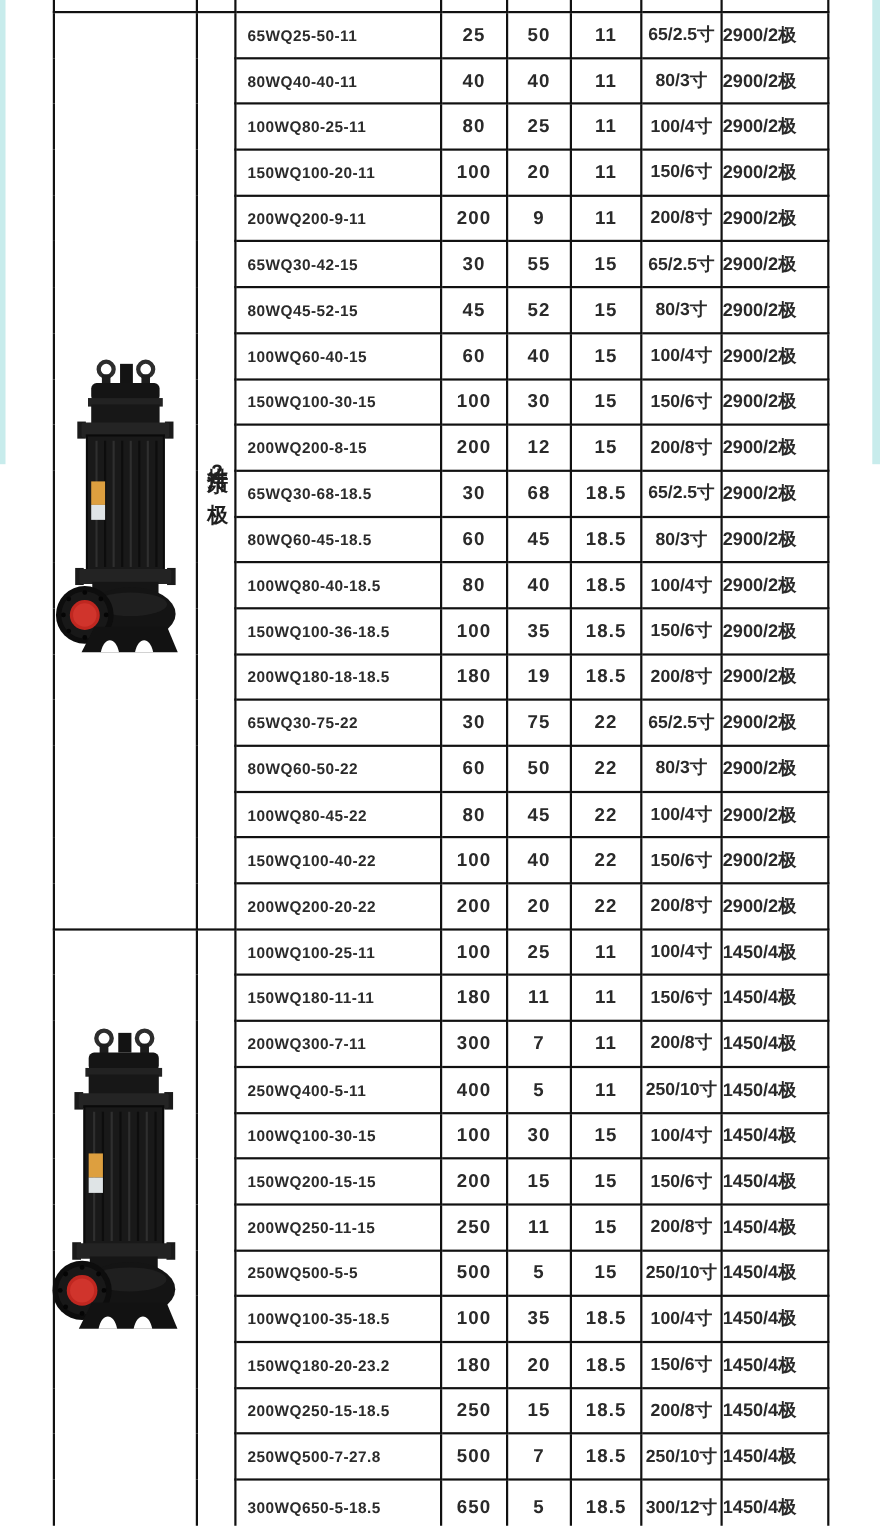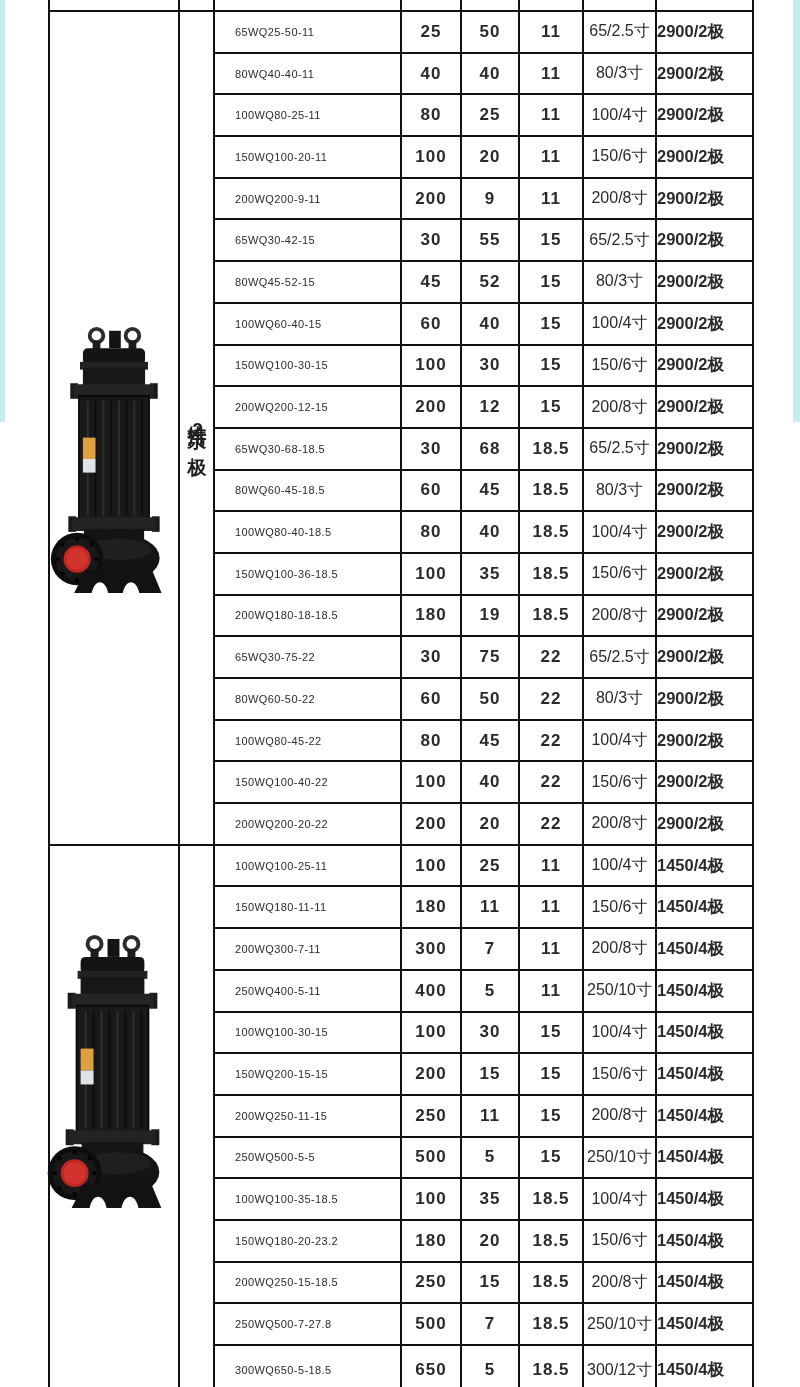--- a/index.html
+++ b/index.html
@@ -27,36 +27,36 @@
     vertical-align:middle;
     color:#2a2a2a;
     background:#ffffff;
   }
   tr.data-row{height:41.7px;}
   tr.cut-row{height:41.7px;}
   tr.tall-last{height:50px;}
 
   td.c-model{
     text-align:left;
-    padding-left:20px;
-    font-size:11px;
-    font-weight:400;
+    padding-left:10px;
+    font-size:14px;
+    font-weight:700;
     letter-spacing:0.4px;
     white-space:nowrap;
   }
   td.c-num{
     text-align:center;
     font-size:17px;
     font-weight:700;
     letter-spacing:1px;
   }
   td.c-outlet{
     text-align:center;
     font-size:16px;
-    font-weight:400;
+    font-weight:700;
     white-space:nowrap;
   }
   td.c-speed{
     font-size:16.5px;
     font-weight:700;
     white-space:nowrap;
   }
   td.c-img{background:#ffffff;}
   td.c-cat{text-align:center;}
   td.c-cat .vtext{
@@ -176,21 +176,21 @@
     </tr>
         <tr class="data-row">
       <td class="c-model">150WQ100-30-15</td>
       <td class="c-num">100</td>
       <td class="c-num">30</td>
       <td class="c-num">15</td>
       <td class="c-outlet">150/6寸</td>
       <td class="c-speed">2900/2极</td>
     </tr>
         <tr class="data-row">
-      <td class="c-model">200WQ200-12-15</td>
+      <td class="c-model">200WQ200-8-15</td>
       <td class="c-num">200</td>
       <td class="c-num">12</td>
       <td class="c-num">15</td>
       <td class="c-outlet">200/8寸</td>
       <td class="c-speed">2900/2极</td>
     </tr>
         <tr class="data-row">
       <td class="c-model">65WQ30-68-18.5</td>
       <td class="c-num">30</td>
       <td class="c-num">68</td>

